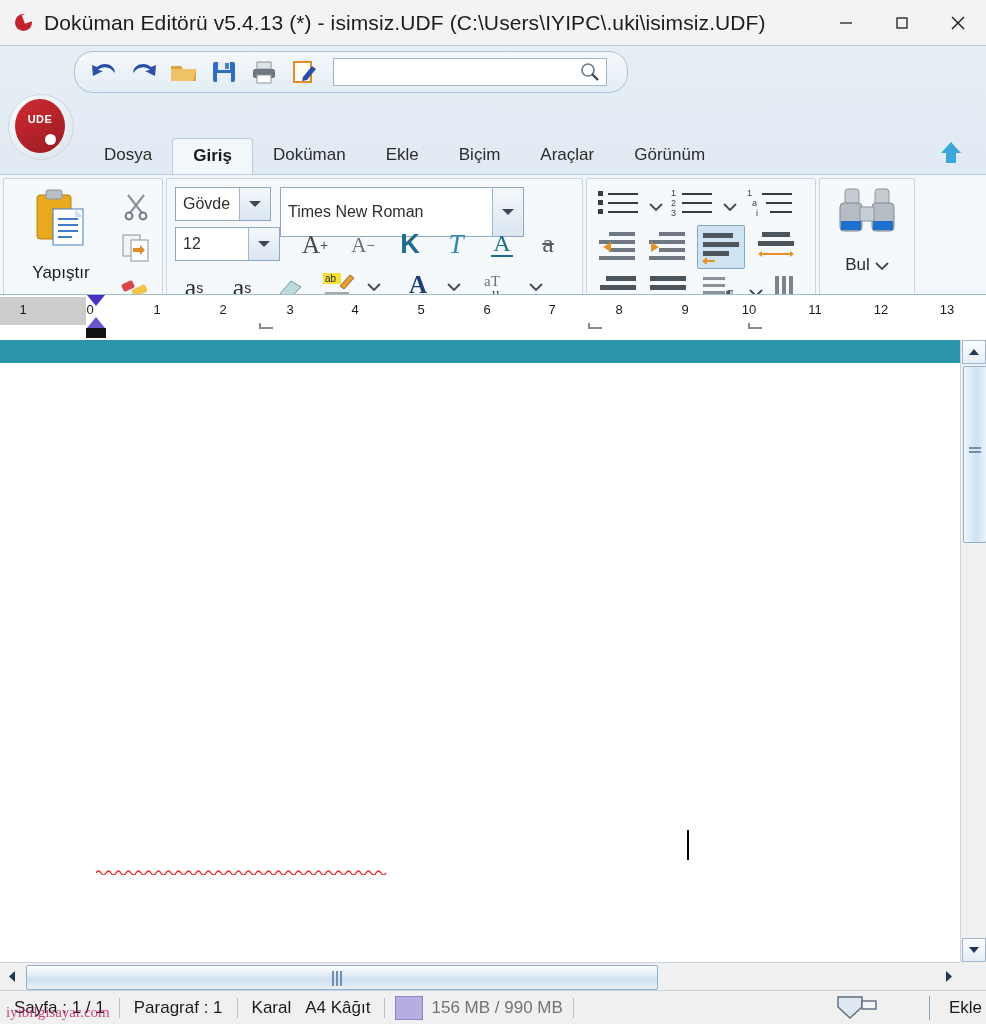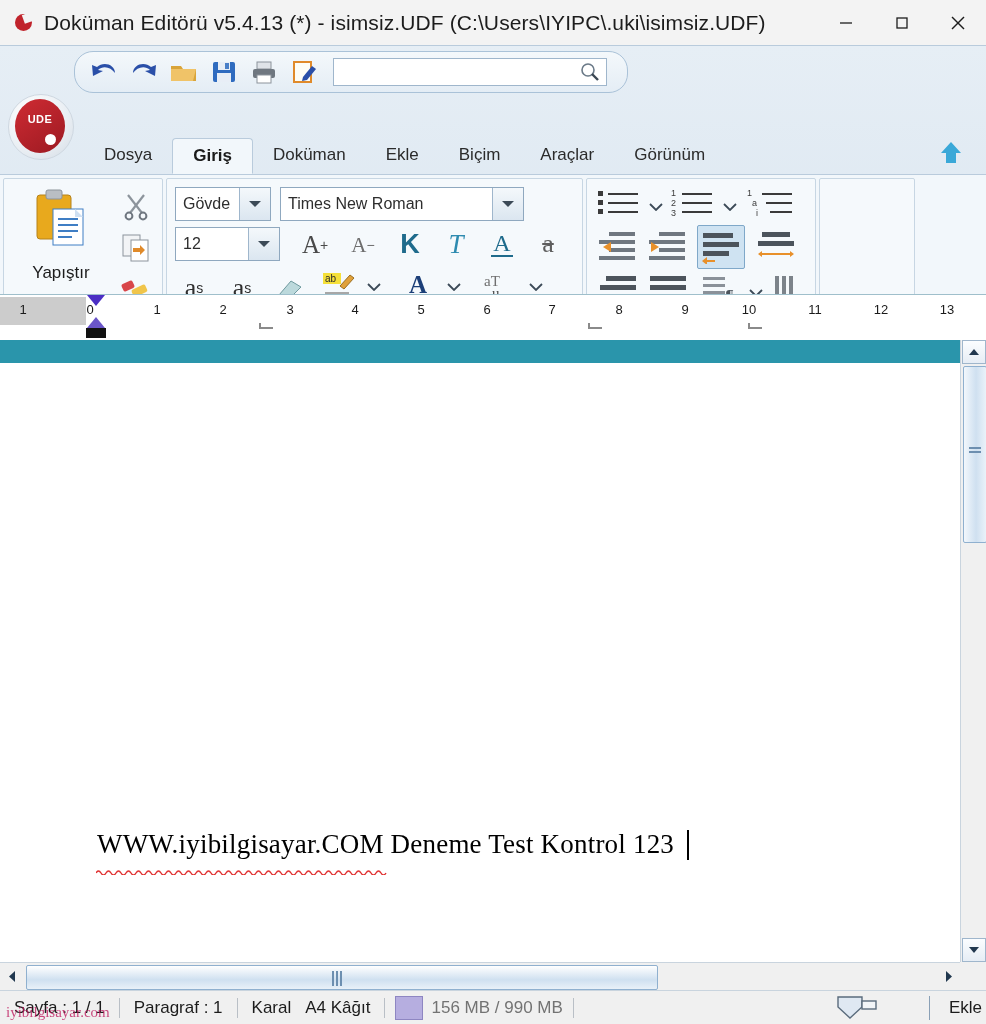--- a/index.html
+++ b/index.html
@@ -376,21 +376,21 @@
 
       <div class="group g-font">
         <div class="combo" style="left:8px;top:8px;width:96px;height:34px;">
           <span class="val">Gövde</span>
           <span class="arrow">
             <svg width="14" height="10" viewBox="0 0 14 10">
                 <path d="M1 2 L7 8 L13 2 Z" fill="#3c4a57"></path>
               </svg>
           </span>
         </div>
-        <div class="combo" style="left:113px;top:8px;width:244px;height:34px;">
+        <div class="combo" style="left:113px;top:8px;width:244px;height:50px;">
           <span class="val">Times New Roman</span>
           <span class="arrow">
             <svg width="14" height="10" viewBox="0 0 14 10">
                 <path d="M1 2 L7 8 L13 2 Z" fill="#3c4a57"></path>
               </svg>
           </span>
         </div>
         <div class="combo" style="left:8px;top:48px;width:105px;height:34px;">
           <span class="val">12</span>
           <span class="arrow">
@@ -615,20 +615,41 @@
                 <rect x="18" y="3" width="4" height="28"></rect>
               </g>
             <text x="3" y="31" font-size="9" font-family="Liberation Serif" fill="#4c545c">ab</text>
           </svg>
         </div>
 
         <div class="group-label">Paragraf</div>
       </div>
 
       <div class="group g-ara">
+        <div class="find-btn">
+          <span>
+            <svg width="70" height="62" viewBox="0 0 70 62">
+              <rect x="13" y="4" width="14" height="16" rx="3" fill="#c6cbd1" stroke="#8d949b"></rect>
+              <rect x="43" y="4" width="14" height="16" rx="3" fill="#c6cbd1" stroke="#8d949b"></rect>
+              <rect x="8" y="18" width="22" height="28" rx="4" fill="#b6bcc3" stroke="#7f868d"></rect>
+              <rect x="40" y="18" width="22" height="28" rx="4" fill="#b6bcc3" stroke="#7f868d"></rect>
+              <rect x="28" y="22" width="14" height="14" fill="#c9ced4" stroke="#8d949b"></rect>
+              <rect x="9" y="36" width="20" height="9" fill="#1d6fd0"></rect>
+              <rect x="41" y="36" width="20" height="9" fill="#1d6fd0"></rect>
+            </svg>
+          </span>
+          <span class="find-label">
+            <span>Bul</span>
+            <span>
+              <svg width="14" height="9" viewBox="0 0 14 9">
+                  <path d="M1 2 L7 8 L13 2" fill="none" stroke="#3c4a57" stroke-width="1.8"></path>
+                </svg>
+            </span>
+          </span>
+        </div>
         <div class="group-label">Arama</div>
       </div>
 
     </div>
   </div>
 
   <div class="rulerwrap">
     <div class="ruler">
       <div class="margin-l"></div>
       <div class="rk" style="left:13px;">1</div>
@@ -652,21 +673,20 @@
       <div class="tabstop" style="left:748px;top:28px;"></div>
 
       <div class="indent-top"></div>
       <div class="indent-bot"></div>
       <div class="indent-box"></div>
     </div>
   </div>
 
   <div class="teal"></div>
   <div class="page">
-    <div class="doctext">WWW.iyibilgisayar.COM Deneme Test Kontrol 123</div>
     <div class="spell">
       <svg width="294" height="6" viewBox="0 0 294 6" preserveAspectRatio="none">
         <path d="M0 4 q2.5 -4 5 0 t5 0 t5 0 t5 0 t5 0 t5 0 t5 0 t5 0 t5 0 t5 0 t5 0 t5 0 t5 0 t5 0 t5 0 t5 0 t5 0 t5 0 t5 0 t5 0 t5 0 t5 0 t5 0 t5 0 t5 0 t5 0 t5 0 t5 0 t5 0 t5 0 t5 0 t5 0 t5 0 t5 0 t5 0 t5 0 t5 0 t5 0 t5 0 t5 0 t5 0 t5 0 t5 0 t5 0 t5 0 t5 0 t5 0 t5 0 t5 0 t5 0 t5 0 t5 0 t5 0 t5 0 t5 0 t5 0 t5 0 t5 0" fill="none" stroke="#e03030" stroke-width="1.4"></path>
       </svg>
     </div>
     <div class="caret"></div>
   </div>
 
   <div class="vsb">
     <div class="arrowbtn up">

